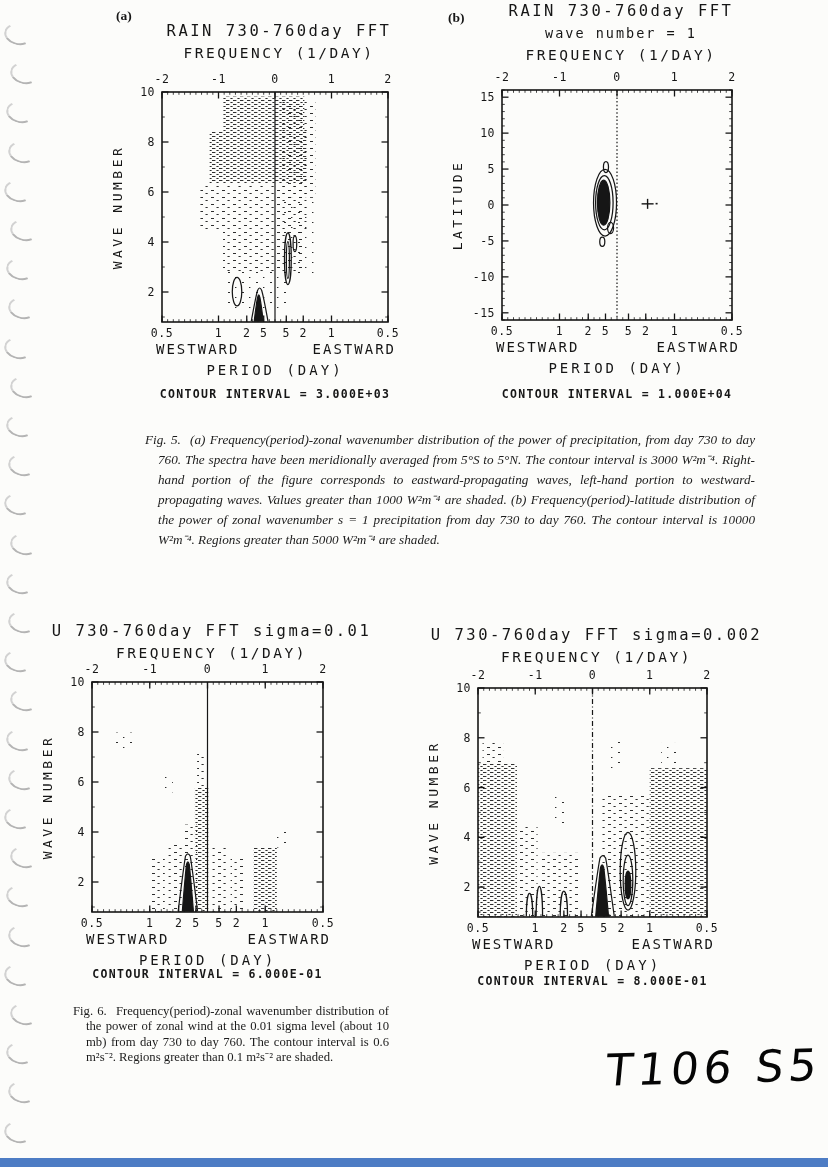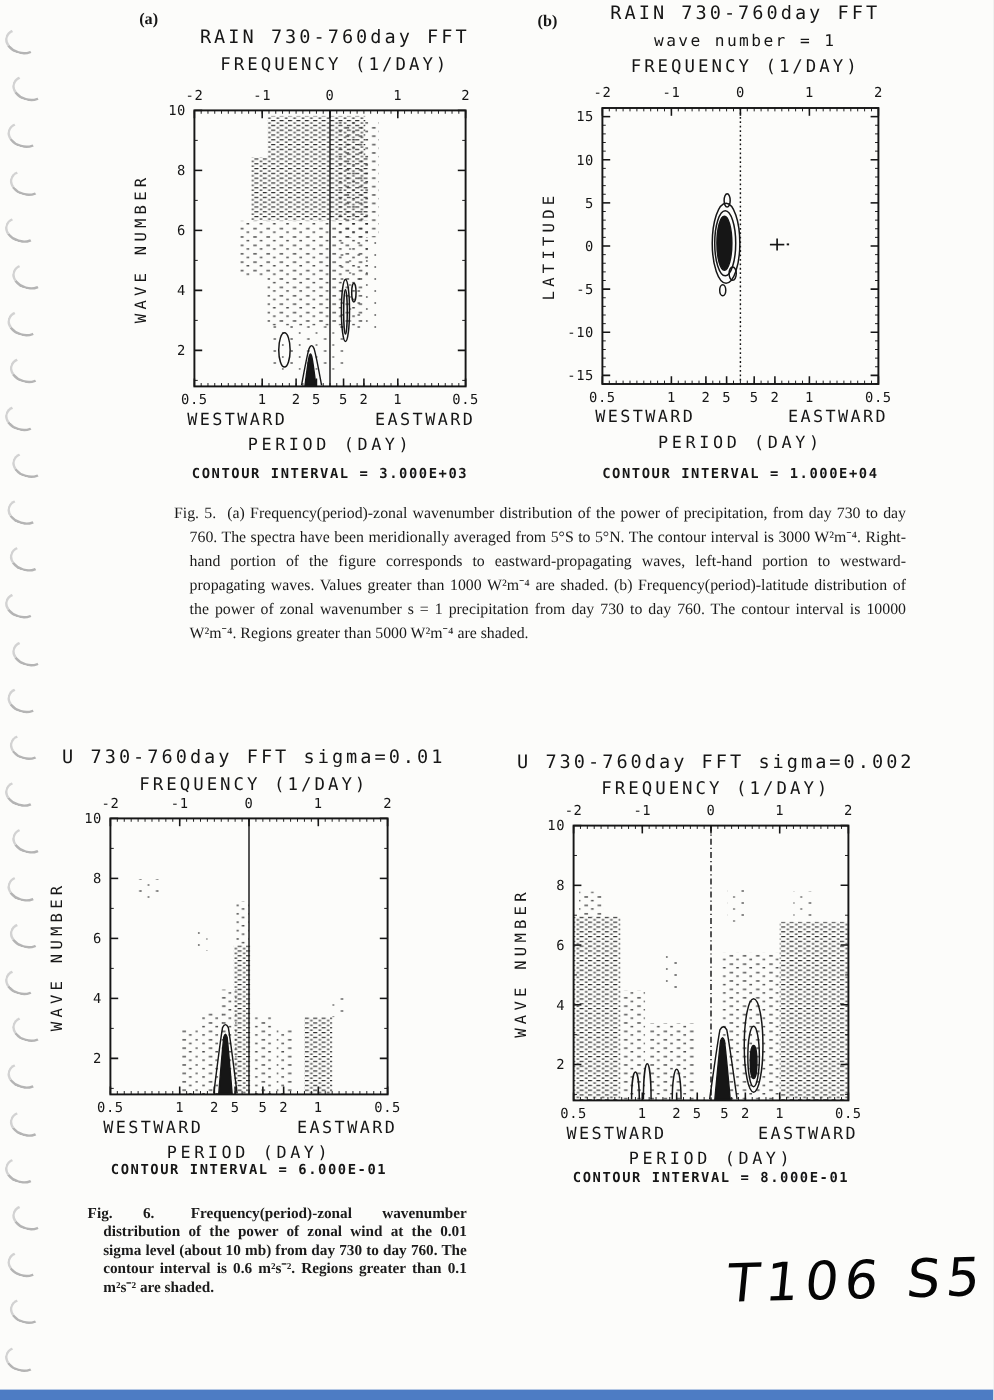--- a/index.html
+++ b/index.html
@@ -8,27 +8,27 @@
     background:#fcfcfa;overflow:hidden;
     font-family:"Liberation Serif",serif;color:#1c1c1c;
   }
   .panel{position:absolute;display:block;}
   #panel-a{left:100px;top:0;width:330px;height:412px;}
   #panel-b{left:440px;top:0;width:345px;height:412px;}
   #panel-c{left:30px;top:620px;width:360px;height:372px;}
   #panel-d{left:420px;top:620px;width:388px;height:372px;}
   .caption{position:absolute;text-align:justify;color:#1b1b1b;}
   #fig5-caption{
-    left:145px;top:418px;width:597px;
+    left:145px;top:430px;width:597px;
     font-size:13.2px;line-height:20px;
-    padding-left:13px;text-indent:-13px;
+    padding-left:13px;text-indent:-13px;font-style:italic;
   }
   #fig6-caption{
     left:73px;top:1004px;width:303px;
-    font-size:12.7px;line-height:15.4px;font-weight:bold;
+    font-size:12.7px;line-height:15.4px;font-weight:normal;
     padding-left:13px;text-indent:-13px;
   }
   .cap-lead{padding-right:5px;}
   .handwriting{
     position:absolute;left:606px;top:1042px;
     font-family:"DejaVu Sans",sans-serif;font-size:44px;color:#050505;
     letter-spacing:5px;transform:rotate(-1.5deg) skewX(-7deg);
     white-space:nowrap;
   }
   .holes{position:absolute;left:0;top:0;width:40px;height:1167px;}

